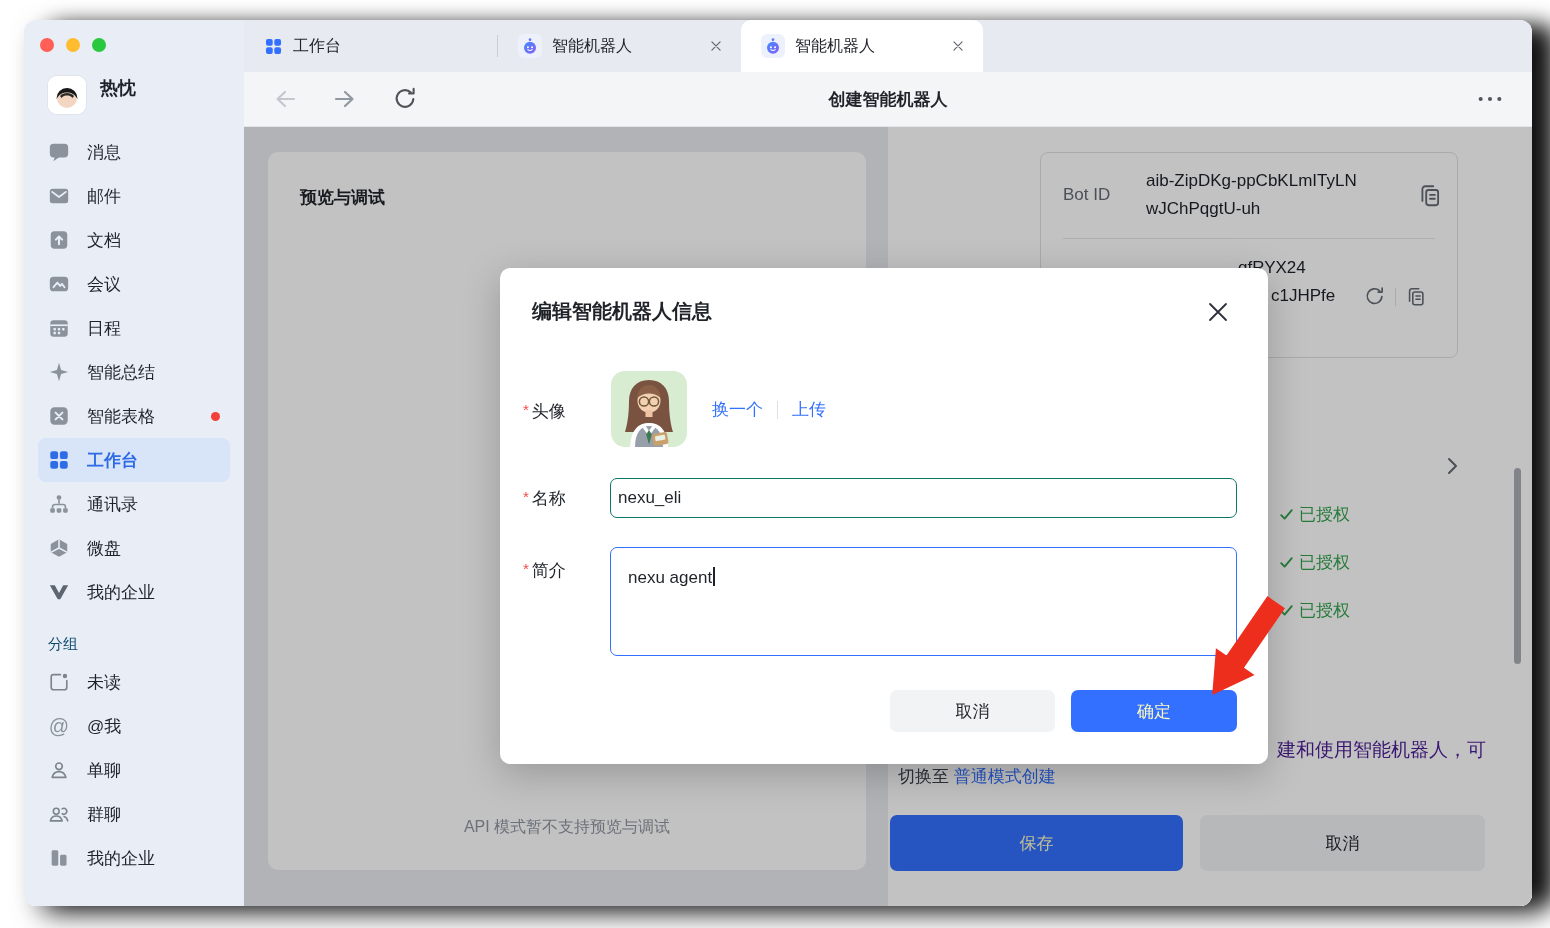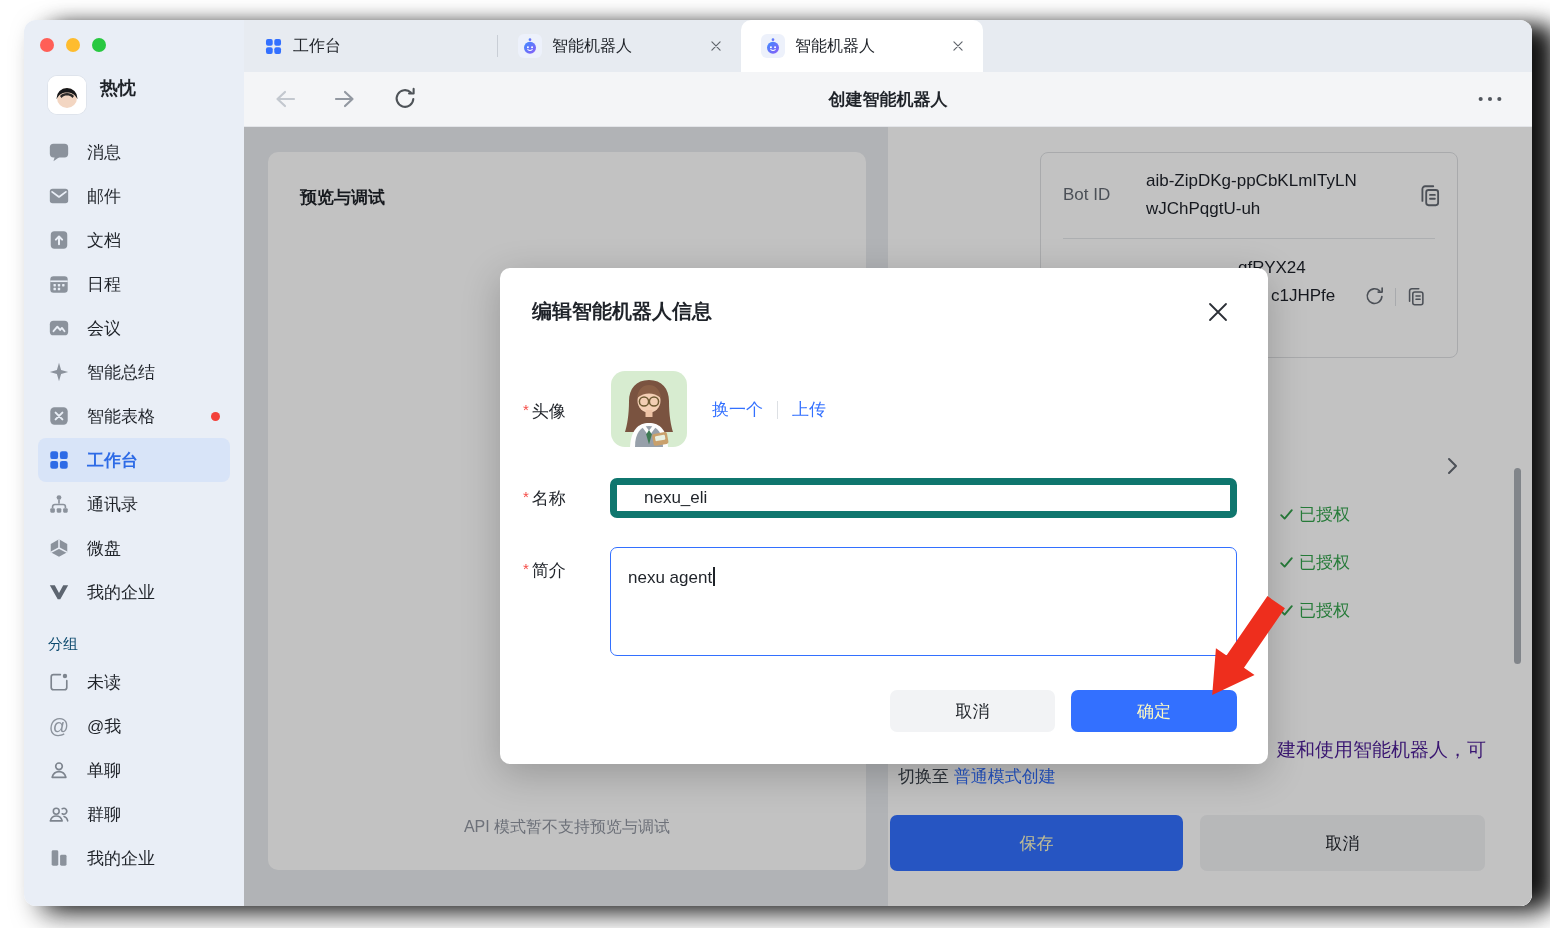--- a/index.html
+++ b/index.html
@@ -85,22 +85,22 @@
   .modal { position:absolute; left:256px; top:141px; width:768px; height:496px; background:#fff; border-radius:10px;
     z-index:20; box-shadow:0 10px 38px rgba(0,0,0,.22); }
   .modal-title { position:absolute; left:32px; top:30px; font-size:20px; font-weight:bold; }
   .modal-close { position:absolute; right:38px; top:32px; width:24px; height:24px; color:#2b2f36; }
   .f-label { position:absolute; left:23px; font-size:17px; color:#1f2329; }
   .req { color:#f54a45; margin-right:3px; font-size:15px; vertical-align:2px; }
   .lab-avatar { top:132px; } .lab-name { top:219px; } .lab-desc { top:291px; }
   .m-avatar { position:absolute; left:111px; top:103px; width:76px; height:76px; border-radius:14px; overflow:hidden; }
   .avatar-links { position:absolute; left:212px; top:130px; display:flex; align-items:center; gap:14px; font-size:17px; }
   .blue-link { color:#3370ff; cursor:pointer; }
-  .name-input { position:absolute; left:110px; top:210px; width:627px; height:40px; border:7px solid #0f766e; border-radius:7px;
-    font-size:17px; padding:0 27px; color:#1f2329; font-family:inherit; background:#fff; outline:none; }
+  .name-input { position:absolute; left:110px; top:210px; width:627px; height:40px; border:1px solid #0f766e; border-radius:7px;
+    font-size:17px; padding:0 7px; color:#1f2329; font-family:inherit; background:#fff; outline:none; }
   .desc-box { position:absolute; left:110px; top:279px; width:627px; height:109px; border:1.5px solid #3370ff; border-radius:7px;
     background:#fff; font-size:17px; padding:18px 17px; line-height:24px; }
   .caret { display:inline-block; width:1.5px; height:19px; background:#1f2329; vertical-align:-3px; margin-left:1px; }
   .modal-cancel { position:absolute; left:390px; top:422px; width:165px; height:42px; background:#f2f3f5; }
   .modal-confirm { position:absolute; left:571px; top:422px; width:166px; height:42px; }
 
   .anno-arrow { position:absolute; left:949px; top:466px; width:96px; height:108px; z-index:30; pointer-events:none; }
 
   svg { display:block; }
 </style>
@@ -156,45 +156,45 @@
       <span>邮件</span>
     </div>
     <div class="side-item">
       <span class="icn">
         <svg viewBox="0 0 24 24" width="22" height="22">
             <rect x="3" y="2.5" width="18" height="19" rx="4" fill="#8b929c"></rect>
             <path d="M12 16.5V8.5M8.6 11.6L12 8.2l3.4 3.4" stroke="#e9eef6" stroke-width="2.2" fill="none" stroke-linecap="round" stroke-linejoin="round"></path>
           </svg>
       </span>
       <span>文档</span>
+    </div>
+    <div class="side-item">
+      <span class="icn">
+        <svg viewBox="0 0 24 24" width="22" height="22">
+            <rect x="2" y="4" width="20" height="16" rx="4" fill="#8b929c"></rect>
+            <path d="M6 15.5l4.2-5 3 3.6 2-2.2 2.8 3.6" stroke="#e9eef6" stroke-width="2" fill="none" stroke-linecap="round" stroke-linejoin="round"></path>
+          </svg>
+      </span>
+      <span>会议</span>
     </div>
     <div class="side-item">
       <span class="icn">
         <svg viewBox="0 0 24 24" width="22" height="22">
             <rect x="2.5" y="3.5" width="19" height="18" rx="3.5" fill="#8b929c"></rect>
             <path d="M2.5 9h19" stroke="#e9eef6" stroke-width="1.8"></path>
             <g fill="#e9eef6">
               <rect x="6" y="12" width="2.6" height="2.6" rx=".6"></rect>
               <rect x="10.7" y="12" width="2.6" height="2.6" rx=".6"></rect>
               <rect x="15.4" y="12" width="2.6" height="2.6" rx=".6"></rect>
               <rect x="6" y="16.2" width="2.6" height="2.6" rx=".6"></rect>
               <rect x="10.7" y="16.2" width="2.6" height="2.6" rx=".6"></rect>
             </g>
           </svg>
       </span>
       <span>日程</span>
-    </div>
-    <div class="side-item">
-      <span class="icn">
-        <svg viewBox="0 0 24 24" width="22" height="22">
-            <rect x="2" y="4" width="20" height="16" rx="4" fill="#8b929c"></rect>
-            <path d="M6 15.5l4.2-5 3 3.6 2-2.2 2.8 3.6" stroke="#e9eef6" stroke-width="2" fill="none" stroke-linecap="round" stroke-linejoin="round"></path>
-          </svg>
-      </span>
-      <span>会议</span>
     </div>
     <div class="side-item">
       <span class="icn">
         <svg viewBox="0 0 24 24" width="22" height="22" fill="#8b929c">
             <path d="M12 2l2.3 7.7L22 12l-7.7 2.3L12 22l-2.3-7.7L2 12l7.7-2.3z"></path>
           </svg>
       </span>
       <span>智能总结</span>
     </div>
     <div class="side-item">

